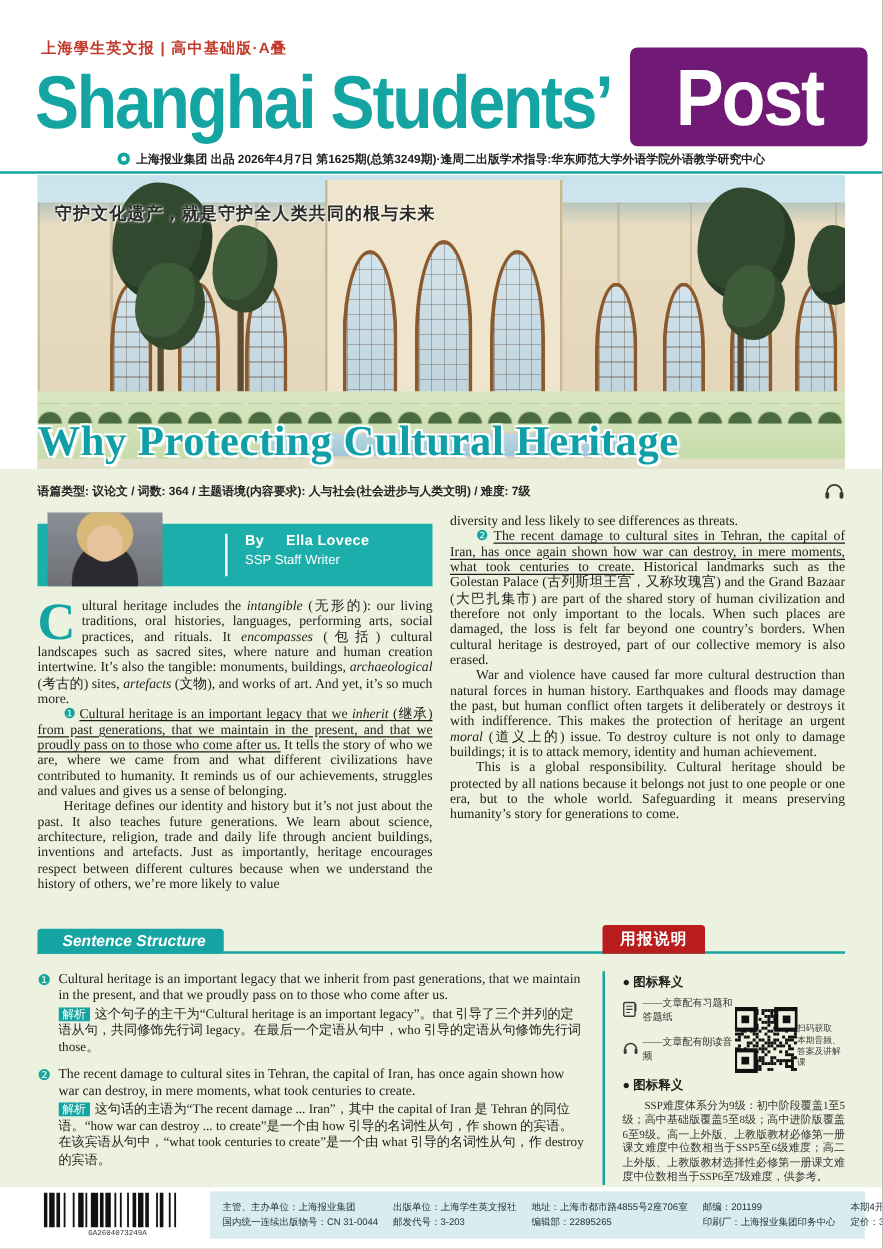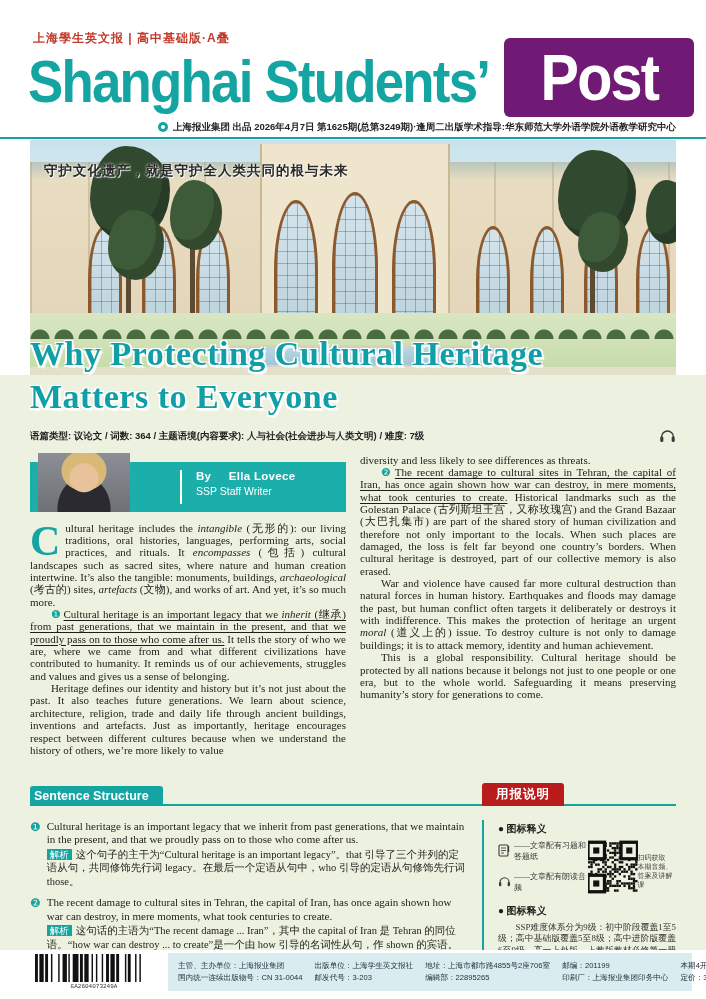--- a/index.html
+++ b/index.html
@@ -28,21 +28,21 @@
     background:#701a75; border-radius:6px; display:flex; align-items:center; justify-content:center;
   }
   .brand-post {
     font-family:"Liberation Sans", sans-serif; font-weight:bold;
     font-size:64px; color:#fff; letter-spacing:-2px;
     transform:scaleX(0.9); line-height:1;
   }
   .pub-line {
     position:absolute; left:30px; right:30px; top:120px; height:14px;
     font-family:"Liberation Sans", sans-serif; font-size:9.5px; font-weight:bold;
-    color:#222; display:flex; justify-content:flex-end; align-items:center;
+    color:#222; display:flex; justify-content:center; align-items:center;
   }
   .pub-left { display:flex; align-items:center; gap:5px; }
   .pub-logo { width:10px; height:10px; border-radius:50%; background:#14a5a2;
     display:inline-block; position:relative; }
   .pub-logo::after { content:""; position:absolute; left:3px; top:3px; width:4px; height:4px;
     border-radius:50%; background:#fff; }
   .header-rule { position:absolute; left:0; right:0; top:137px; height:2px; background:#14a5a2; }
 
   
   .hero { position:absolute; left:30px; top:140px; width:646px; height:235px; overflow:hidden; background:#cfe6ee; }
@@ -126,34 +126,34 @@
   .byline-row1 .author { margin-left:14px; }
   .byline-row2 { font-size:10.5px; margin-top:3px; }
 
   
   .lower { display:flex; margin-top:14px; }
   .ss-area { width:452px; padding-right:14px; }
   .sb-area { width:194px; padding-left:14px; border-left:2px solid #14a5a2; }
   .tabs-rule { position:relative; height:20px; border-bottom:2.5px solid #14a5a2;
     margin:0 0 8px 0; }
   .ss-tab { position:absolute; left:0; bottom:-2.5px; background:#14a5a2; color:#fff;
-    font-family:"Liberation Sans", sans-serif; font-weight:bold; 
-    font-size:12.5px; padding:3px 14px 3px 4px; border-radius:3px 3px 3px 0; }
+    font-family:"Liberation Sans", sans-serif; font-weight:bold; font-style:italic;
+    font-size:12.5px; padding:3px 14px 3px 20px; border-radius:3px 3px 3px 0; }
   .sb-tab { position:absolute; left:452px; bottom:-2.5px; background:#b91c1c; color:#fff;
     font-size:12.5px; font-weight:bold; padding:3px 14px; border-radius:3px 3px 0 0;
     letter-spacing:1px; }
   .ss-item { display:flex; margin-bottom:8px; }
   .ss-item .mk { font-size:12px; margin-right:4px; }
   .ss-en { font-size:11px; line-height:13.5px; }
   .ss-cn { font-size:10.5px; line-height:13.5px; margin-top:1px; }
   .jx { background:#14a5a2; color:#fff; font-size:9.5px; padding:0 3px; margin-right:4px;
     font-family:"Liberation Sans", sans-serif; }
 
   .sb-h { font-size:10px; font-weight:bold; margin:2px 0 4px 0; }
-  .legend-flex { display:flex; }
+  .legend-flex { display:flex;align-items:flex-end; }
   .legend-rows { width:96px; }
   .legend-row { display:flex; align-items:center; gap:3px; font-size:8px; margin-bottom:9px; color:#333; }
   .legend-row svg { flex:none; }
   .qr-wrap { display:flex; gap:0; margin-left:2px; }
   .qr-caption { font-size:7px; line-height:9px; color:#444; padding-top:14px; }
   .sb-par { font-size:8.8px; line-height:11.5px; text-align:justify; text-indent:2em; color:#333; }
 
   
   .footer { position:absolute; left:0; top:950px; width:706px; height:49px; background:#fff; }
   .barcode-wrap { position:absolute; left:35px; top:4px; width:118px; text-align:center; }
@@ -216,21 +216,20 @@
     <div class="garden"></div>
     <div class="hedge"></div>
     <div class="pool"></div>
     <div class="path"></div>
     <div class="photo-caption">守护文化遗产，就是守护全人类共同的根与未来</div>
   </div>
 
   <div class="content">
     <div class="headline">
       <div>Why Protecting Cultural Heritage</div>
-      <div>Matters to Everyone</div>
     </div>
 
     <div class="meta-line">
       <span>语篇类型: 议论文 / 词数: 364 / 主题语境(内容要求): 人与社会(社会进步与人类文明) / 难度: 7级</span>
       <svg class="headphone-svg" viewBox="0 0 20 17">
         <path d="M3 9 a7 7 0 0 1 14 0" fill="none" stroke="#3a3a38" stroke-width="1.6"></path>
         <rect x="1.5" y="8.5" width="3.6" height="6.5" rx="1.6" fill="#3a3a38"></rect>
         <rect x="14.9" y="8.5" width="3.6" height="6.5" rx="1.6" fill="#3a3a38"></rect>
       </svg>
     </div>

